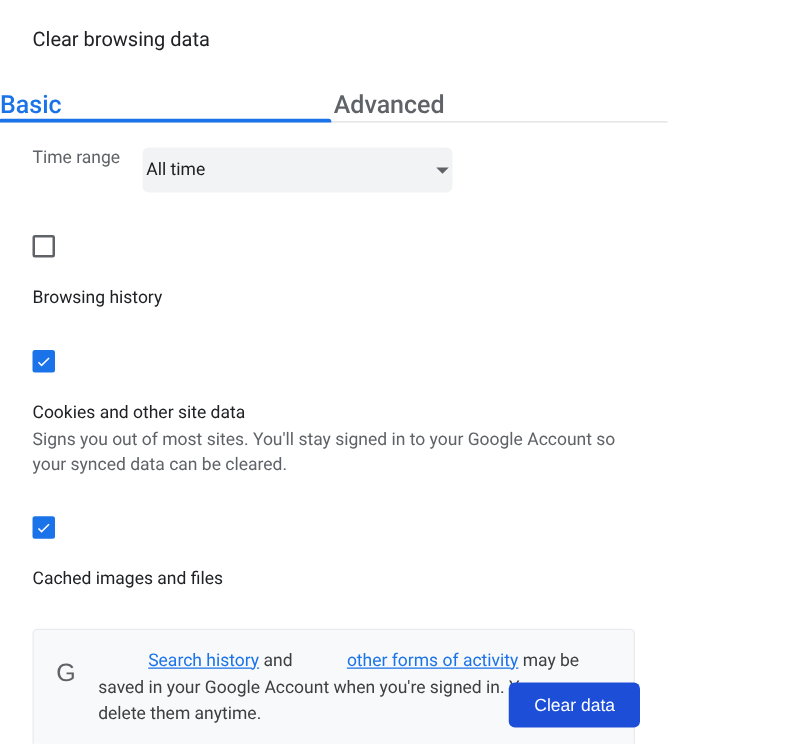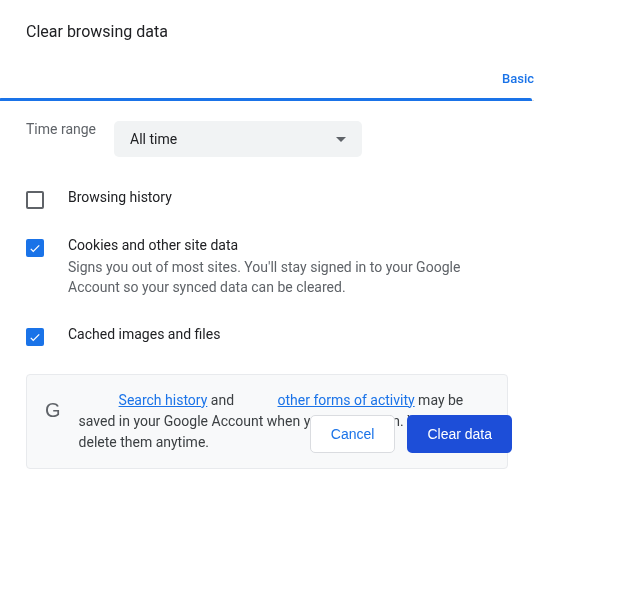--- a/index.html
+++ b/index.html
@@ -21,23 +21,23 @@
     color: #202124;
     padding: 22px 26px 18px 26px;
     font-weight: 400;
   }
   .tabs {
     display: flex;
     border-bottom: 1px solid #e0e0e0;
   }
   .tab {
     flex: 1;
-    text-align: right;
-    padding: 12px 0 14px 0;
-    font-size: 13px;
+    text-align: left;
+    padding: 12px 0 2px 0;
+    font-size: 20px;
     color: #5f6368;
     cursor: pointer;
     position: relative;
     font-weight: 500;
   }
   .tab.active {
     color: #1a73e8;
   }
   .tab.active::after {
     content: "";
@@ -58,40 +58,41 @@
     gap: 18px;
     margin-bottom: 32px;
   }
   .timerange-label {
     font-size: 14px;
     color: #5f6368;
   }
   .select {
     background: #f1f3f4;
     border-radius: 5px;
-    padding: 10px 16px;
+    padding: 10px 3px;
     width: 248px;
     display: flex;
     align-items: center;
     justify-content: space-between;
     cursor: pointer;
     font-size: 14px;
     color: #202124;
   }
   .caret {
     width: 0; height: 0;
     border-left: 5px solid transparent;
     border-right: 5px solid transparent;
     border-top: 5px solid #5f6368;
   }
   .item {
     display: flex;
     align-items: flex-start;
     gap: 24px;
     margin-bottom: 28px;
+    flex-direction: column;
   }
   .checkbox {
     width: 18px; height: 18px;
     border: 2px solid #5f6368;
     border-radius: 2px;
     margin-top: 2px;
     cursor: pointer;
     flex-shrink: 0;
     display: flex;
     align-items: center;
@@ -169,20 +170,21 @@
   }
 </style>
 </head>
 <body>
 
 <div class="dialog">
   <div class="title">Clear browsing data</div>
 
   <div class="tabs">
     <div class="tab active">Basic</div>
+    <div class="tab">Advanced</div>
   </div>
 
   <div class="body">
 
     <div class="timerange-row">
       <span class="timerange-label">Time range</span>
       <div class="select">
         <span>All time</span>
         <span class="caret"></span>
       </div>
@@ -223,16 +225,15 @@
     <div class="notice">
       <div class="google-icon">G</div>
       <div class="notice-text">
         <span class="link">Search history</span><span> and </span><span class="link">other forms of activity</span><span> may be saved in your Google Account when you're signed in. You can delete them anytime.</span>
       </div>
     </div>
 
   </div>
 
   <div class="actions">
-    <button class="btn cancel">Cancel</button>
     <button class="btn primary">Clear data</button>
   </div>
 </div>
 
 </body></html>

